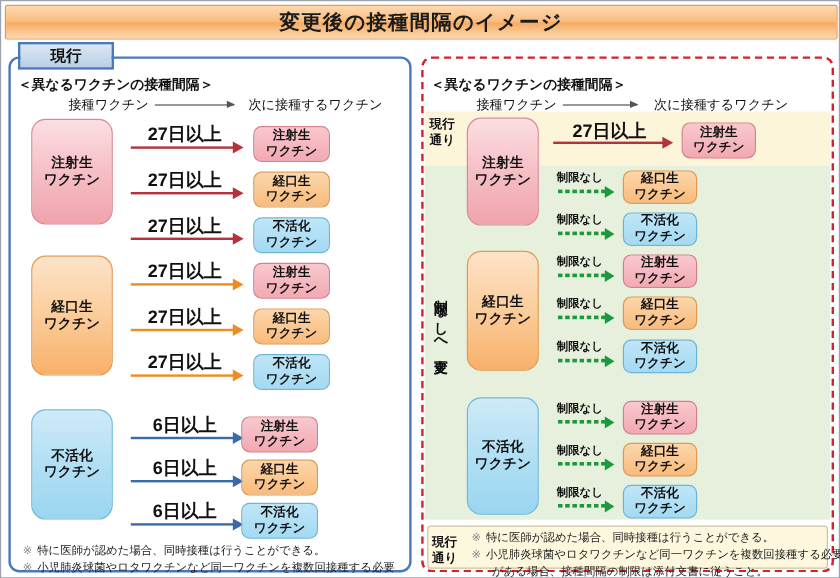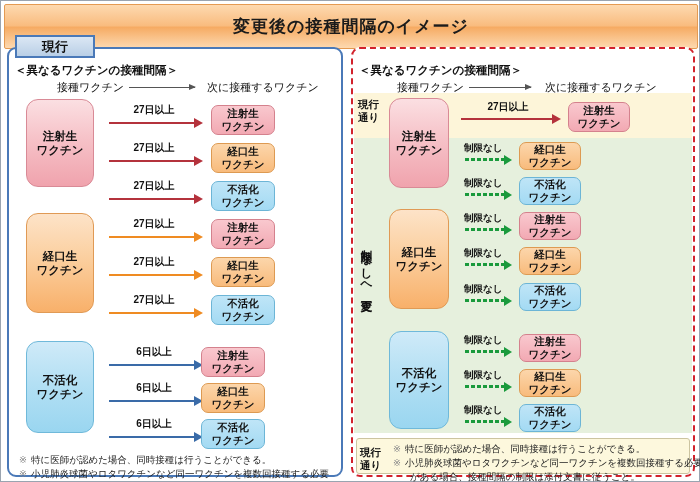--- a/index.html
+++ b/index.html
@@ -8,21 +8,21 @@
     background:#ffffff;
     font-family:"Liberation Sans","DejaVu Sans",sans-serif;
     overflow:hidden;
     position:relative;
   }
   #canvas{position:absolute;left:0;top:0;width:700px;height:482px;
           border:1px solid #9aa4b0;box-sizing:border-box;background:#fff;}
 
   
   .title-bar{
-    position:absolute;left:3px;top:3px;width:694px;height:45px;
+    position:absolute;left:3px;top:3px;width:694px;height:29px;
     background:linear-gradient(to bottom,#fdd9b0 0%,#f9bc7f 48%,#f6ab63 52%,#fdd9b0 100%);
     border:1px solid #e49a52;border-radius:2px;
     display:flex;align-items:center;justify-content:center;
     box-sizing:border-box;
   }
   .title-bar span{font-size:17px;font-weight:bold;color:#1b1b1b;letter-spacing:1px;}
 
   
   .panel{position:absolute;box-sizing:border-box;border-radius:9px;background:#fff;}
   #panel-left{left:6px;top:46px;width:336px;height:430px;
@@ -80,21 +80,21 @@
   .a-orange{background:#ef8b22;color:#ef8b22;}
   .a-blue{background:#3a6ba8;color:#3a6ba8;}
 
   .darrow{position:absolute;height:3px;color:#1a9a3c;
       background-image:linear-gradient(to right,#1a9a3c 62%,transparent 38%);
       background-size:6px 3px;background-repeat:repeat-x;}
   .darrow::after{content:"";position:absolute;right:-7px;top:-3.5px;
       border-left:8px solid #1a9a3c;border-top:5px solid transparent;
       border-bottom:5px solid transparent;}
 
-  .ilabel{position:absolute;font-size:10px;font-weight:bold;color:#111;
+  .ilabel{position:absolute;font-size:15px;font-weight:bold;color:#111;
       text-align:center;white-space:nowrap;}
   .ilabel-sm{position:absolute;font-size:9.5px;font-weight:bold;color:#111;
       white-space:nowrap;}
 
   .vlabel{position:absolute;font-size:11.5px;font-weight:bold;color:#111;
       writing-mode:vertical-rl;text-orientation:upright;
       letter-spacing:2px;line-height:1;}
   .sidelabel{position:absolute;font-size:10.5px;font-weight:bold;color:#111;
       line-height:1.25;text-align:left;}
 

